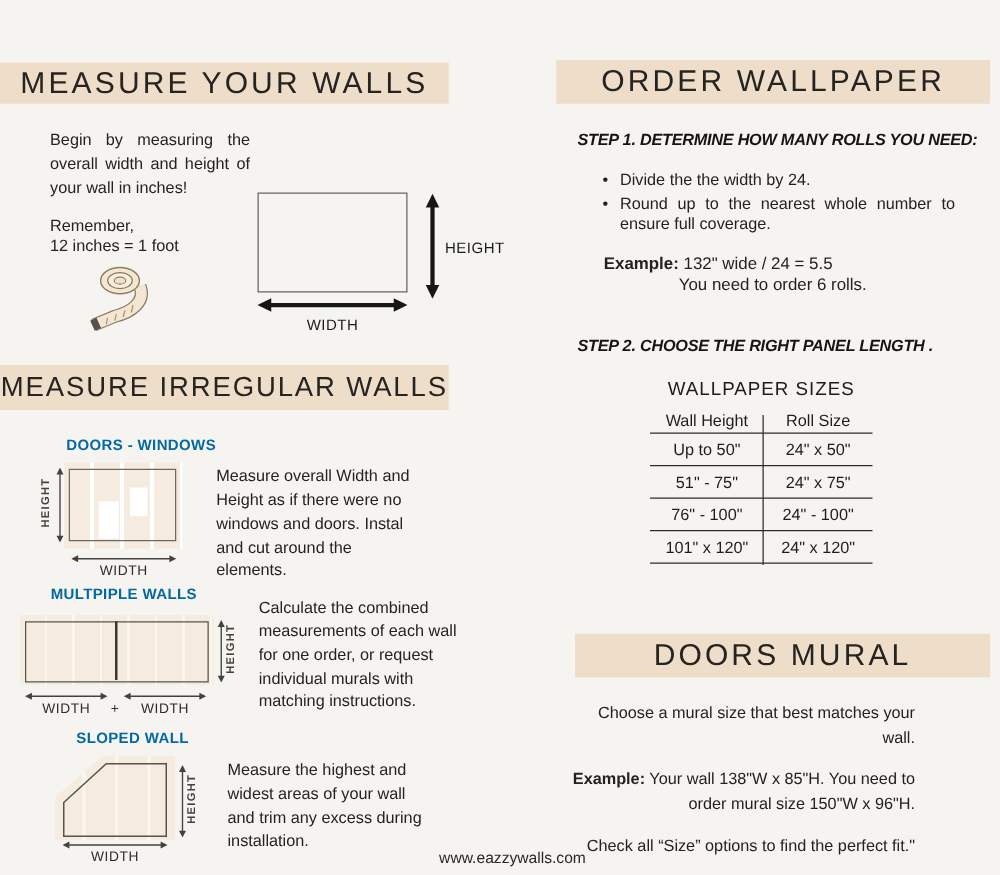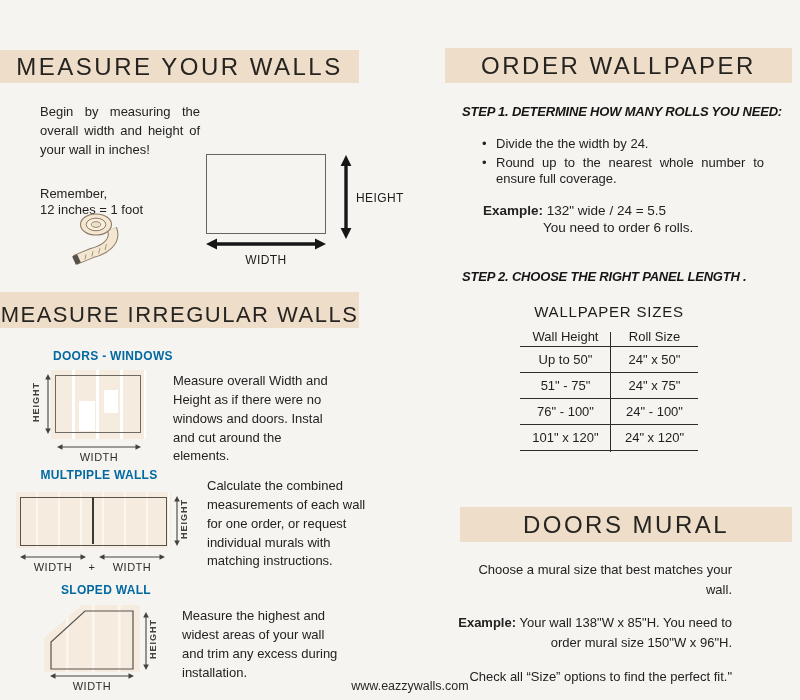--- a/index.html
+++ b/index.html
@@ -52,21 +52,21 @@
 <body>
 
 <div class="page">
 
   <div class="banner banner-lg" style="left:0;top:50px;width:359px;height:33px;">
     <span>MEASURE YOUR WALLS</span>
   </div>
 
   <div class="abs para just" style="left:40px;top:103px;width:160px;">Begin by measuring the overall width and height of your wall in inches!</div>
 
-  <div class="abs para" style="left:40px;top:186px;line-height:1.24;">
+  <div class="abs para" style="left:40px;top:173px;line-height:1.24;">
     <div>Remember,</div>
     <div>12 inches = 1 foot</div>
   </div>
 
   <svg class="abs" style="left:66px;top:210px;" width="62" height="56" viewBox="0 0 62 56">
     <path d="M46,19 C51,32 38,40 26,43 L9,50" fill="none" stroke="#8d7b64" stroke-width="10.5"></path>
     <path d="M46,19 C51,32 38,40 26,43 L9,50" fill="none" stroke="#f4e7d1" stroke-width="8.5"></path>
     <path d="M13,48.3 L8,50.6" stroke="#55514b" stroke-width="9"></path>
     <path d="M40.5,34 L39,40 M34,38.3 L32.5,43.6 M27,41.3 L25.8,46.5 M20,44.3 L19,49.3" stroke="#9b8a72" stroke-width="0.9"></path>
     <ellipse cx="30" cy="14.5" rx="15.5" ry="10.5" fill="#f4e7d1" stroke="#8d7b64" stroke-width="1.1"></ellipse>
@@ -83,21 +83,21 @@
   </svg>
   <div class="abs dimlabel-lg" style="left:356px;top:191px;">HEIGHT</div>
 
   <svg class="abs" style="left:206px;top:236px;" width="120" height="16" viewBox="0 0 120 16">
     <line x1="9" y1="8" x2="111" y2="8" stroke="#161616" stroke-width="3.4"></line>
     <polygon points="0,8 11,2.6 11,13.4" fill="#161616"></polygon>
     <polygon points="120,8 109,2.6 109,13.4" fill="#161616"></polygon>
   </svg>
   <div class="abs dimlabel-lg" style="left:206px;top:253px;width:120px;text-align:center;">WIDTH</div>
 
-  <div class="banner banner-md" style="left:0;top:292px;width:359px;height:36px;align-items:flex-end;">
+  <div class="banner banner-md" style="left:0;top:292px;width:359px;height:36px;">
     <span>MEASURE IRREGULAR WALLS</span>
   </div>
 
   <div class="abs blabel" style="left:53px;top:349px;">DOORS - WINDOWS</div>
 
   <div class="abs stripes-doors" style="left:51px;top:370px;width:95px;height:69px;"></div>
   <div class="abs thinborder" style="left:55px;top:375px;width:84px;height:56px;"></div>
   <div class="abs whitebox" style="left:79px;top:401px;width:16px;height:30px;"></div>
   <div class="abs whitebox" style="left:104px;top:390px;width:14px;height:23px;"></div>
 

